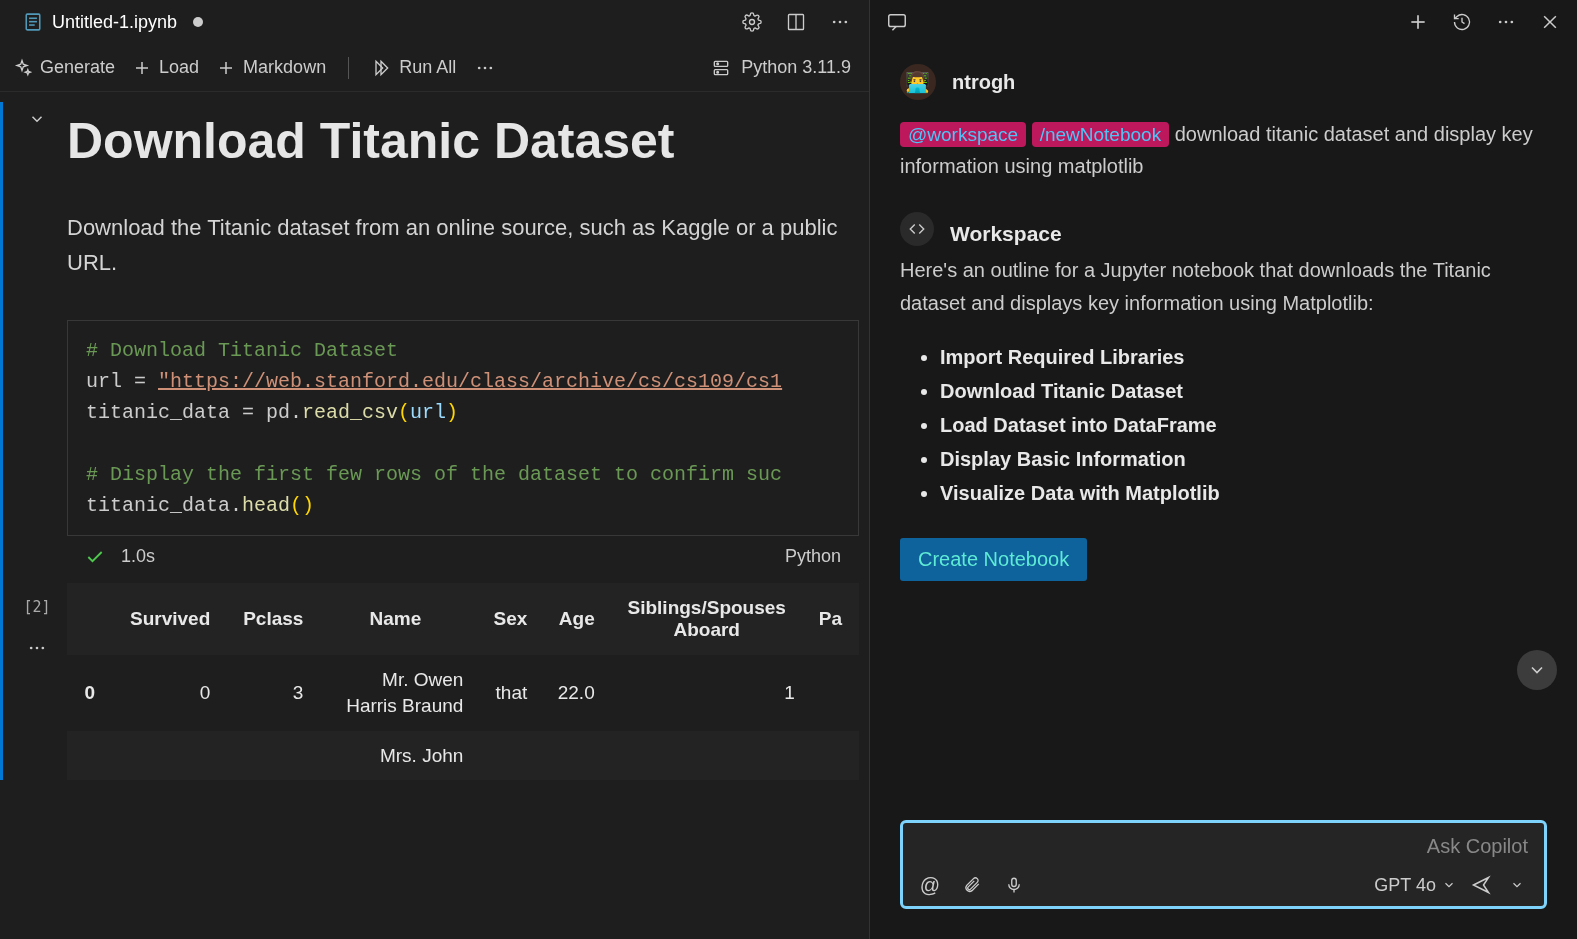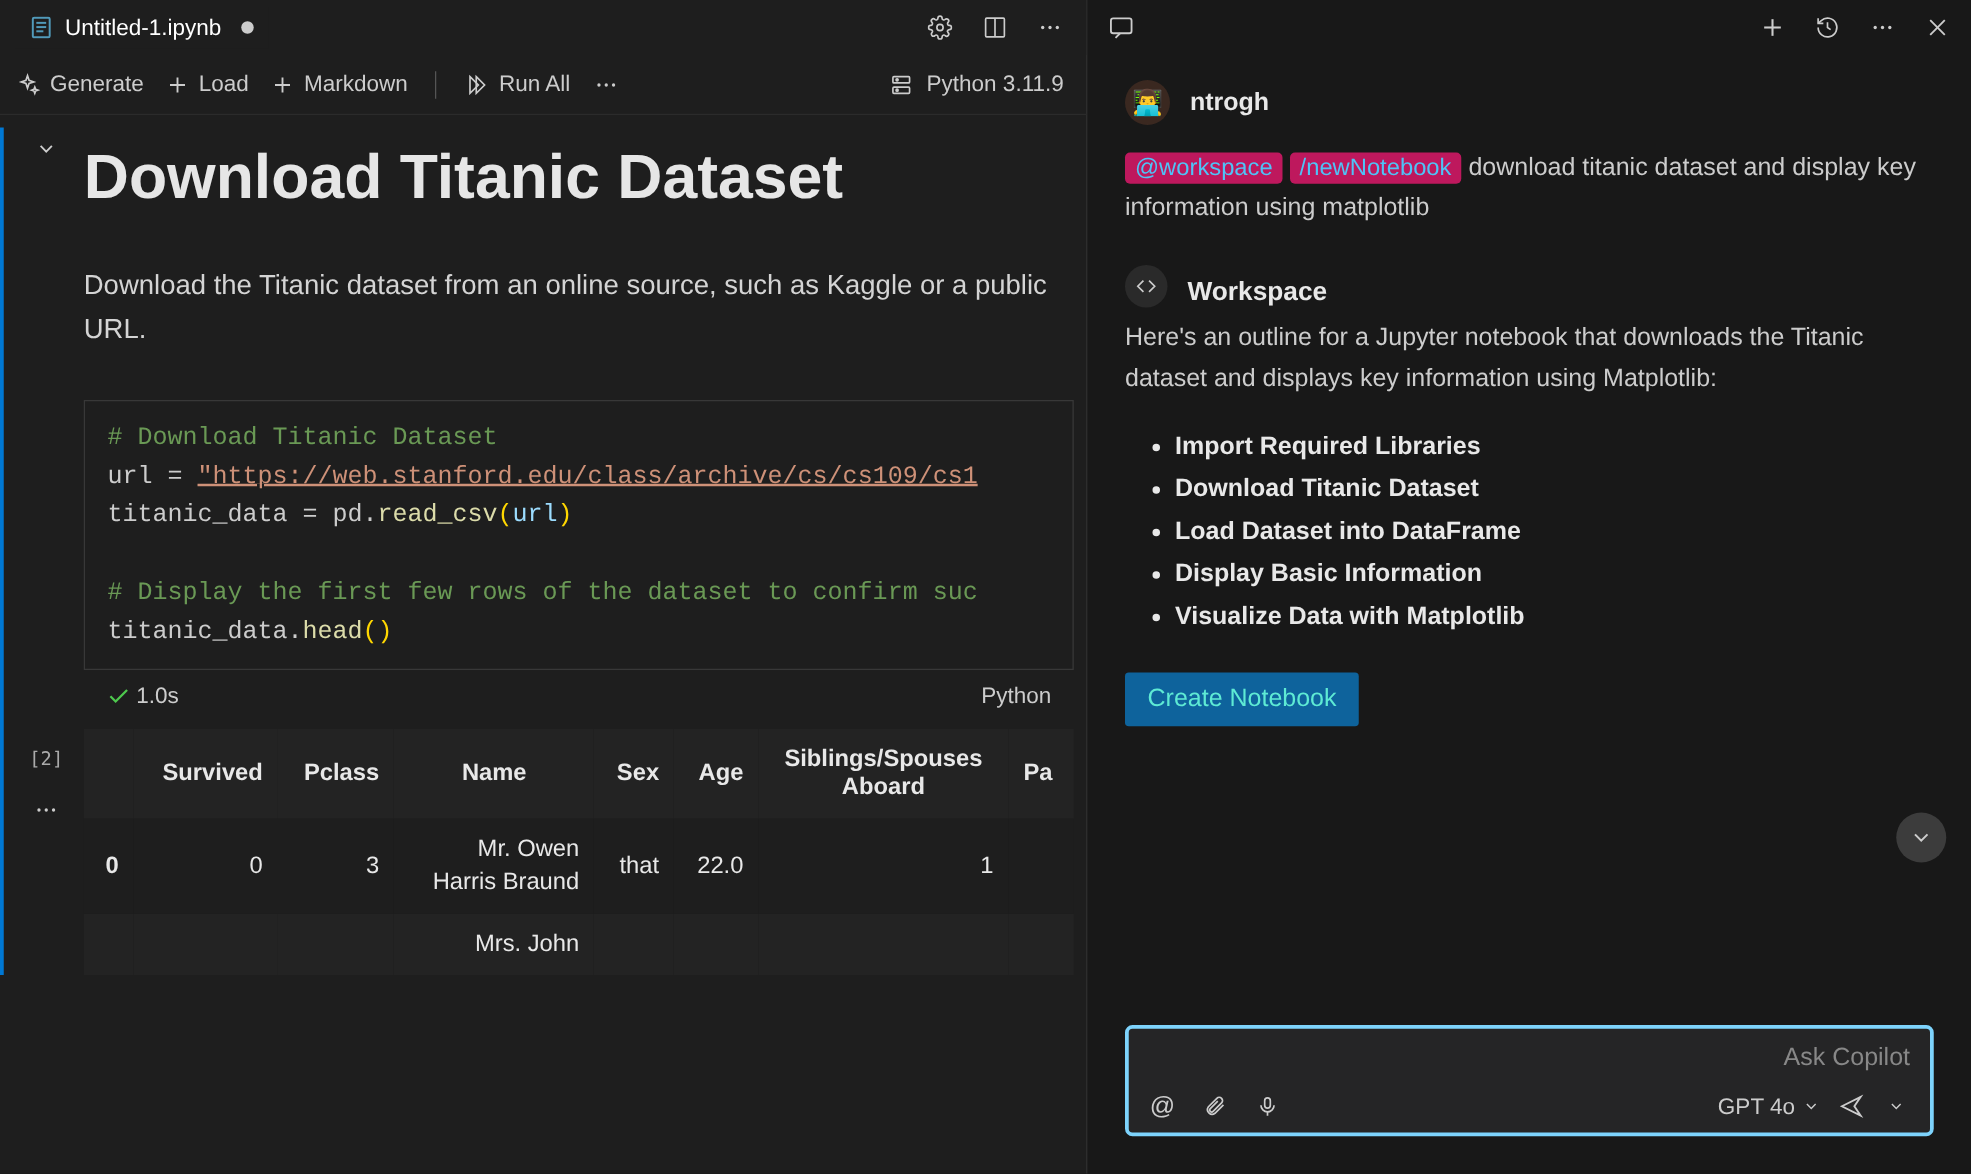--- a/index.html
+++ b/index.html
@@ -158,21 +158,21 @@
 .code-block .paren { color: #ffd700; }
 .code-block .var { color: #9cdcfe; }
 .exec-bar {
   display: flex;
   align-items: center;
   justify-content: space-between;
   padding: 10px 18px;
   font-size: 18px;
   color: #cccccc;
 }
-.exec-bar-left { display: flex; align-items: center; gap: 4px; }
+.exec-bar-left { display: flex; align-items: center; gap: 16px; }
 .check-mark { color: #4ec94e; font-size: 20px; }
 .output-table {
   margin-top: 6px;
   width: 100%;
   border-collapse: collapse;
   font-size: 19px;
   color: #e8e8e8;
 }
 .output-table th {
   background: #232323;

